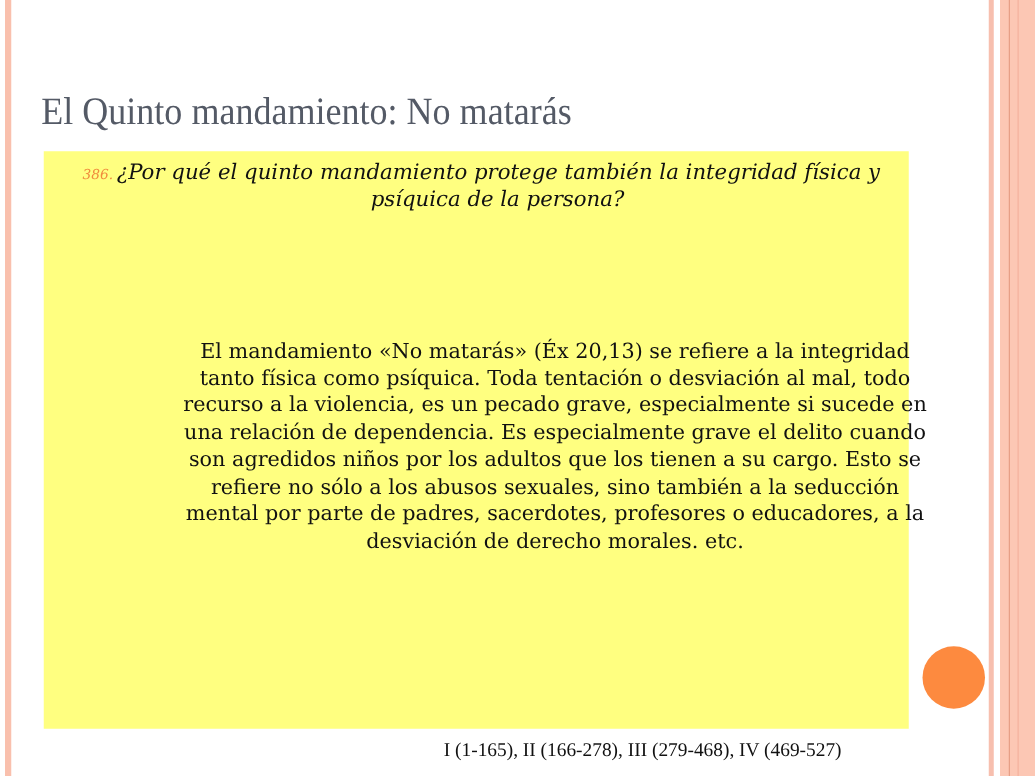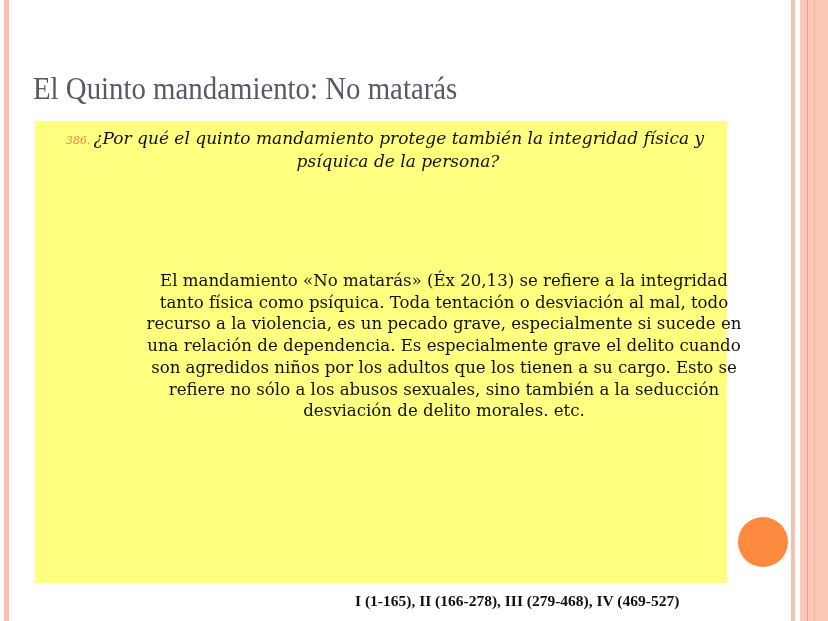--- a/index.html
+++ b/index.html
@@ -110,21 +110,20 @@
     background: #fd8a3f;
   }
   .footer {
     position: absolute;
     left: 355px;
     top: 592px;
     font-family: "Liberation Serif", "DejaVu Serif", serif;
     font-size: 15.5px;
     color: #111111;
     white-space: nowrap;
-    font-weight: bold;
   }
   .line { display: block; white-space: nowrap; text-align: center; }
 </style>
 </head>
 <body>
 
 <div class="stripe-left"></div>
 <div class="stripe-right-thin"></div>
 <div class="stripe-right-band"></div>
 <div class="stripe-right-line"></div>
@@ -142,18 +141,19 @@
 <div class="answer">
 </div>
 
 <div class="explanation">
   <span class="line">El mandamiento «No matarás» (Éx 20,13) se refiere a la integridad</span>
   <span class="line">tanto física como psíquica. Toda tentación o desviación al mal, todo</span>
   <span class="line">recurso a la violencia, es un pecado grave, especialmente si sucede en</span>
   <span class="line">una relación de dependencia. Es especialmente grave el delito cuando</span>
   <span class="line">son agredidos niños por los adultos que los tienen a su cargo. Esto se</span>
   <span class="line">refiere no sólo a los abusos sexuales, sino también a la seducción</span>
-  <span class="line">desviación de delito morales. etc.</span>
+  <span class="line">mental por parte de padres, sacerdotes, profesores o educadores, a la</span>
+  <span class="line">desviación de derecho morales. etc.</span>
 </div>
 
 <div class="circle"></div>
 
 <div class="footer">I (1-165), II (166-278), III (279-468), IV (469-527)</div>
 
 </body></html>

